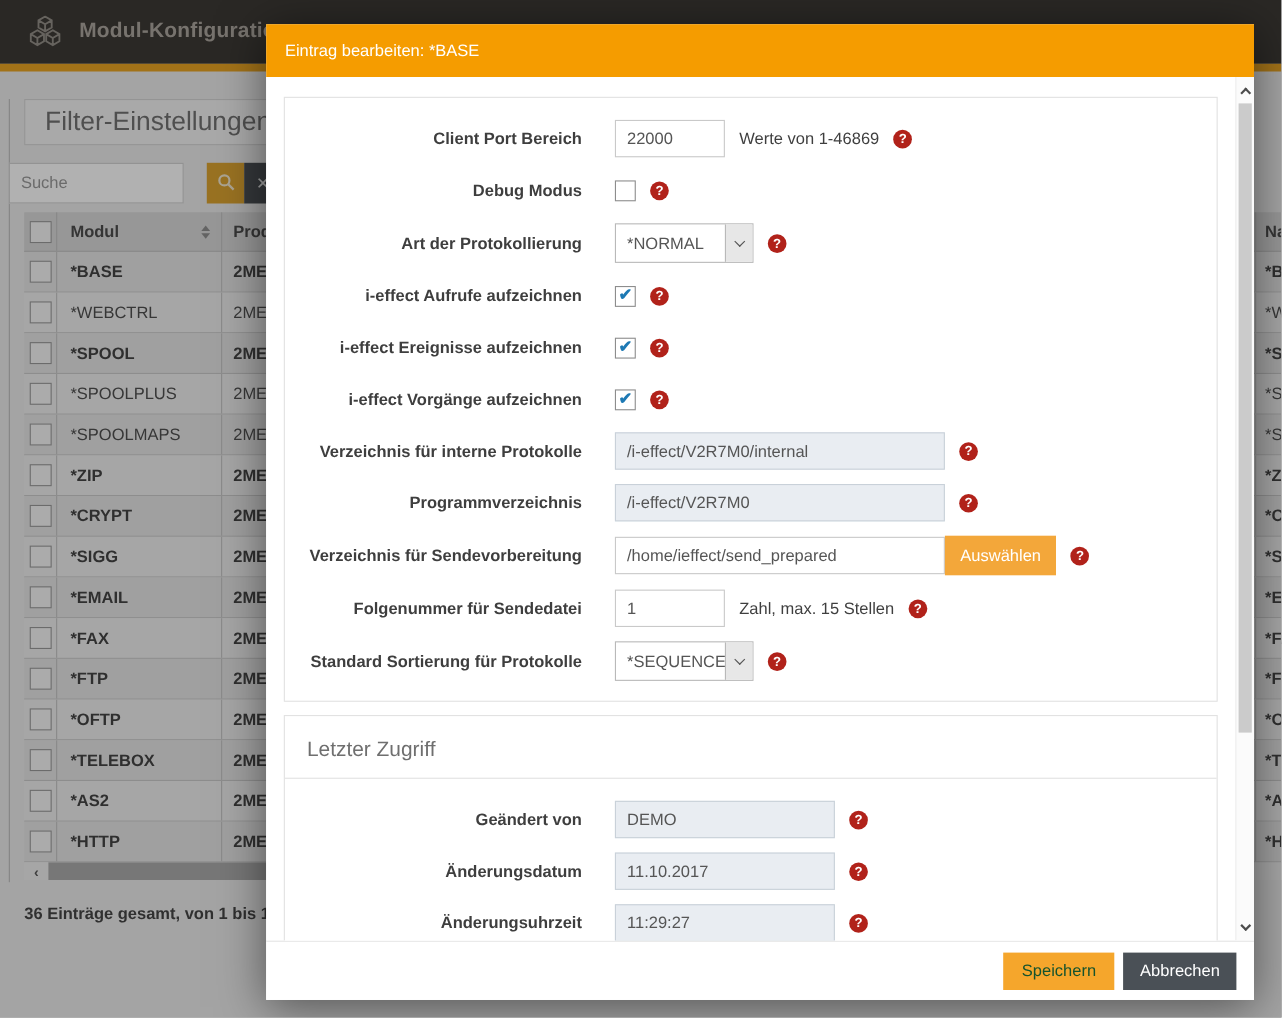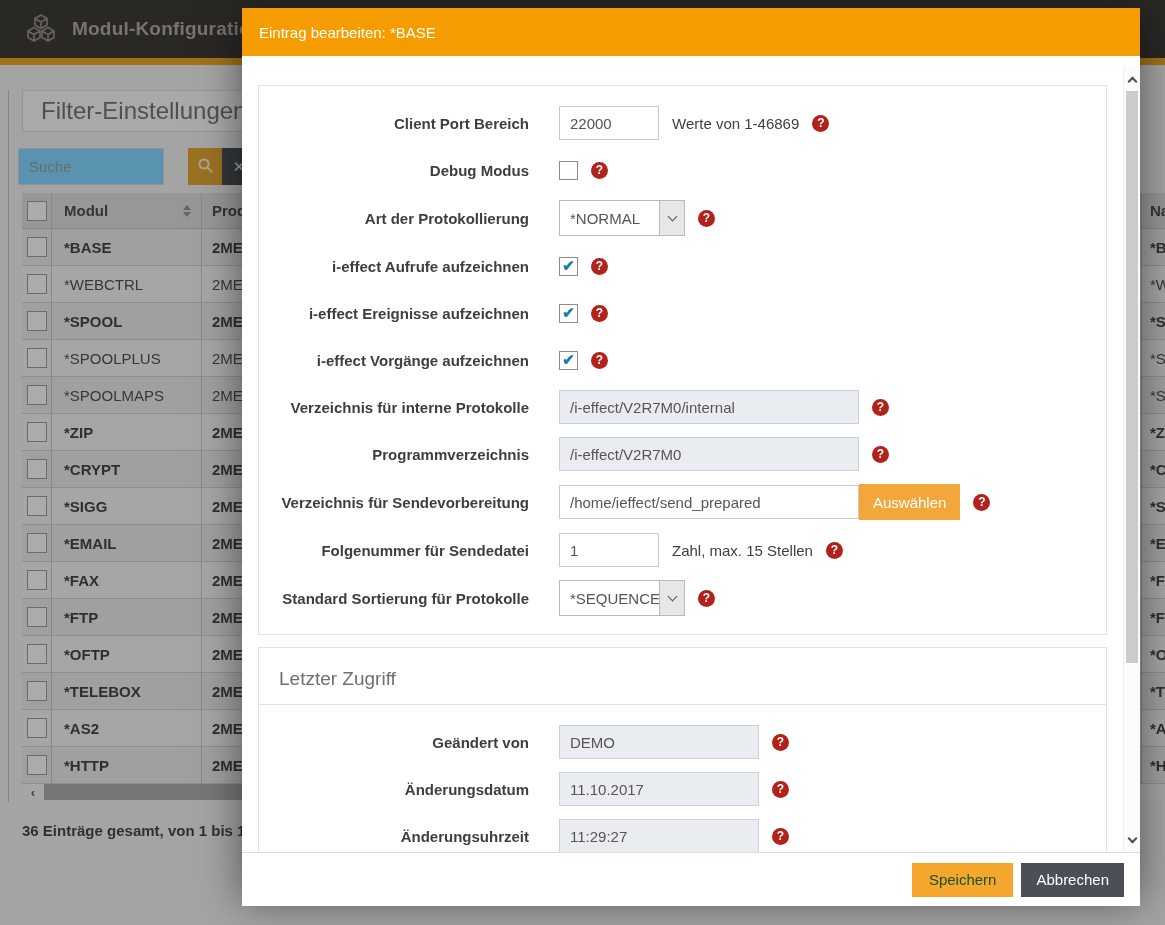--- a/index.html
+++ b/index.html
@@ -21,22 +21,22 @@
   .filter-box {
     position:absolute; left:22px; top:90px; width:540px; height:42px;
     background:#f4f4f4; border:1px solid #d4d4d4; display:flex; align-items:center; padding-left:18px; gap:12px;
   }
   .filter-label { font-size:24px; color:#6e6e6e; }
   .chev-down {
     width:9px; height:9px; border-left:2px solid #7a7a7a; border-bottom:2px solid #7a7a7a;
     transform:rotate(-45deg); margin-top:-5px;
   }
   .search-input {
-    position:absolute; left:18px; top:148px; width:146px; height:37px;
-    border:1px solid #cfcfcf; background:#7dd3fc; padding:0 10px; font-size:15px; color:#555;
+    position:absolute; left:8px; top:148px; width:159px; height:37px;
+    border:1px solid #cfcfcf; background:#ffffff; padding:0 10px; font-size:15px; color:#555;
     font-family:"Liberation Sans", sans-serif;
   }
   .search-input::placeholder { color:#979797; }
   .btn-search {
     position:absolute; left:188px; top:148px; width:34px; height:37px; border:none;
     background:#dca12b; display:flex; align-items:center; justify-content:center; cursor:pointer;
   }
   .btn-clear {
     position:absolute; left:222px; top:148px; width:34px; height:37px; border:none;
     background:#454a4e; color:#e8e8e8; font-size:15px; display:flex; align-items:center; justify-content:center;
@@ -65,25 +65,25 @@
   .hscroll { position:absolute; left:22px; top:784px; width:1143px; height:16px; background:#efefef; display:flex; }
   .hscroll .harrow { width:22px; height:16px; display:flex; align-items:center; justify-content:center; color:#555; font-size:13px; font-weight:bold; background:#efefef; }
   .hscroll .hthumb { width:705px; height:16px; background:#a9a9a9; }
   .summary { position:absolute; left:22px; top:822px; font-size:15px; font-weight:bold; color:#3f3f3f; }
 
   
   .overlay { position:absolute; inset:0; background:rgba(18,18,18,0.33); z-index:5; }
 
   
   .modal {
-    position:absolute; left:242px; top:8px; width:898px; height:887px; z-index:10;
+    position:absolute; left:242px; top:22px; width:898px; height:887px; z-index:10;
     background:#fff; box-shadow:0 6px 40px rgba(0,0,0,0.5); display:flex; flex-direction:column;
   }
   .modal-header { height:48px; flex:none; background:#f59c00; color:#fff; font-size:15px; display:flex; align-items:center; padding-left:17px; }
-  .modal-body { position:relative; height:785px; flex:none; overflow:hidden; background:#fff;margin-top:11px; }
+  .modal-body { position:relative; height:785px; flex:none; overflow:hidden; background:#fff; }
   .modal-scrollpane { margin-right:17px; padding:18px 16px 0 16px; }
   .panel { border:1px solid #e2e2e2; background:#fff; }
   .panel-fields { padding:20px 0 18px 0; }
   .panel2 { margin-top:12px; }
   .section-title { font-size:19px; color:#6f6f6f; padding:20px 20px 14px 20px; }
   .section-rule { border-bottom:1px solid #e2e2e2; }
 
   .frow { display:flex; align-items:center; margin-bottom:13px; min-height:34px; }
   .flabel { width:270px; flex:none; text-align:right; font-size:15px; font-weight:bold; color:#3e3e3e; }
   .fctrl { margin-left:30px; display:flex; align-items:center; gap:13px; }

